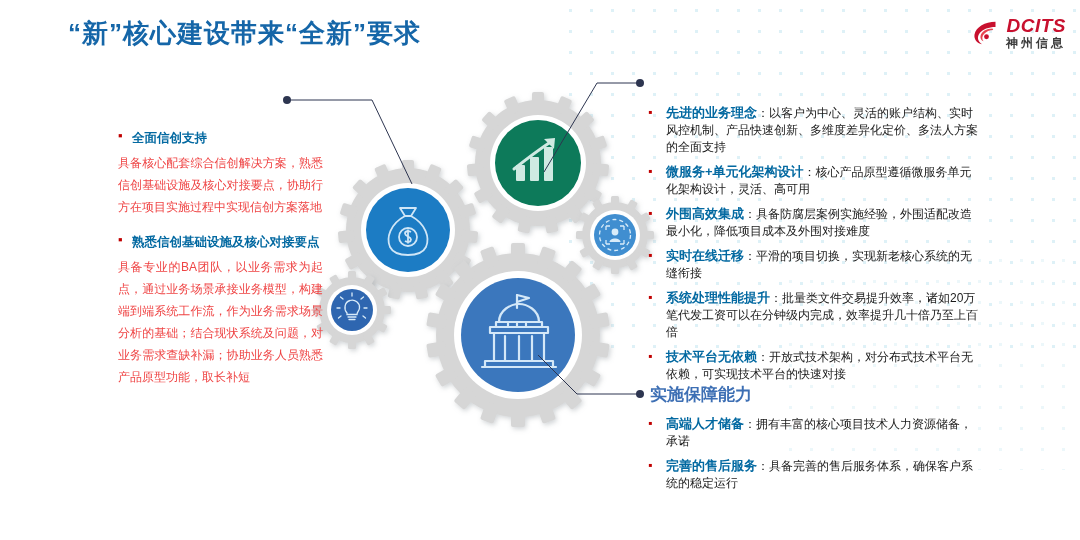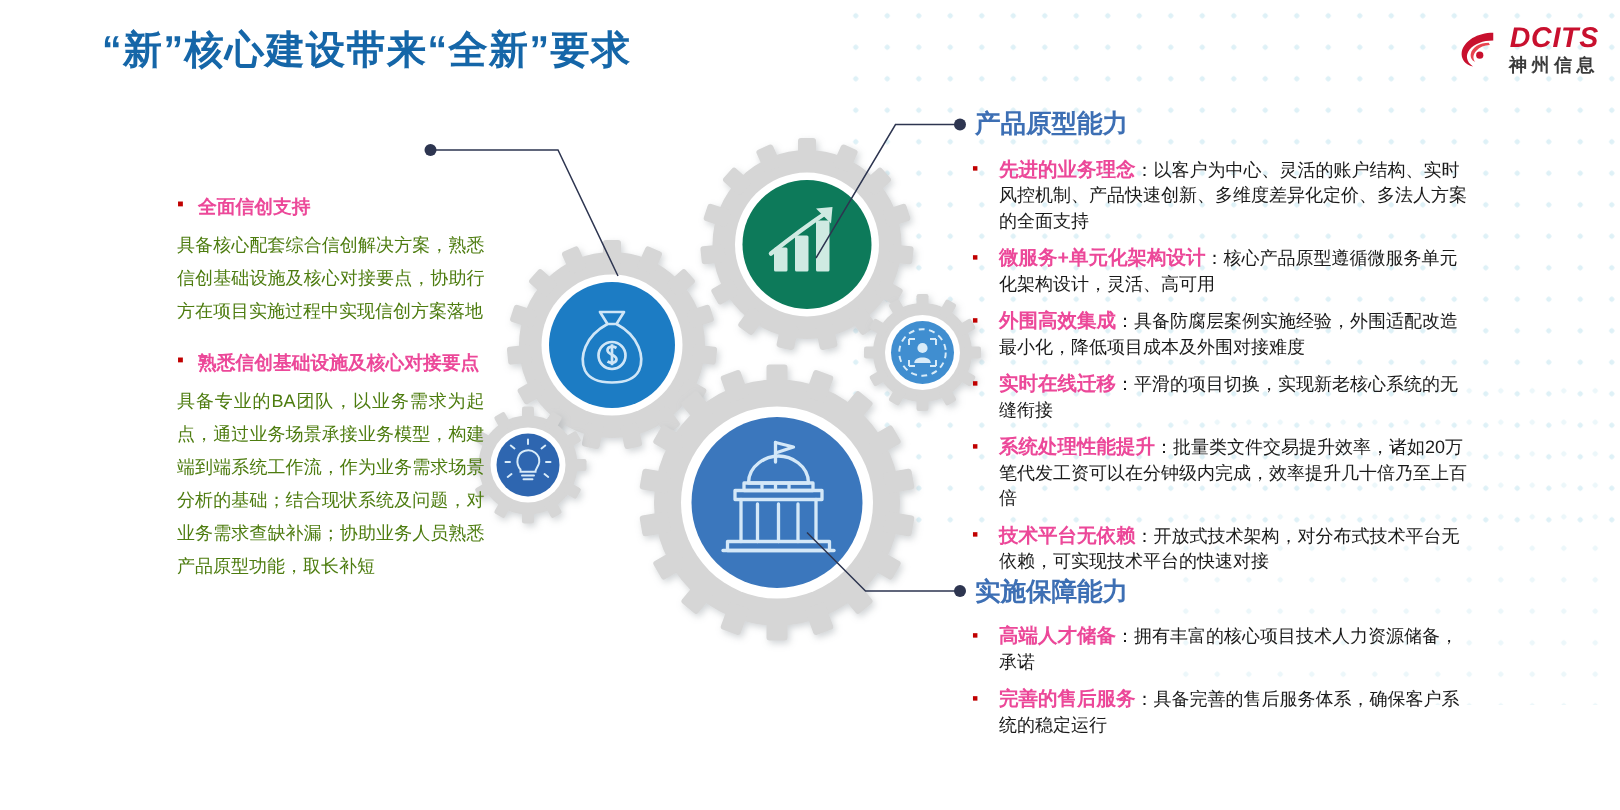--- a/index.html
+++ b/index.html
@@ -79,30 +79,30 @@
   .bullet .dot {
     flex: 0 0 auto;
     width: 14px;
     color: #c00000;
     font-size: 13px;
     line-height: 15px;
     text-align: left;
   }
   .bullet .btxt { flex: 1 1 auto; }
   .lead {
-    color: #ec4899;
+    color: #0369a1;
     font-weight: bold;
   }
   .body-txt { color: #1a1a1a; }
 
   
   #left-col { left: 118px; top: 128px; width: 205px; }
   #left-col .lead { font-size: 12.5px; line-height: 20px; }
   #left-col .para {
-    color: #4d7c0f;
+    color: #ef4444;
     font-size: 12px;
     line-height: 22px;
     margin: 4px 0 0 0;
     text-align: justify;
   }
   #left-col .bullet { margin-bottom: 0; }
   #left-col .blk { margin-bottom: 14px; }
 
   
   .rcol { width: 330px; }
@@ -320,21 +320,20 @@
       <circle cx="287" cy="100" r="4" fill="#2d3550" stroke="none"></circle>
 
       <path d="M640,83 L597,83 L544,172"></path>
       <circle cx="640" cy="83" r="4" fill="#2d3550" stroke="none"></circle>
 
       <path d="M640,394 L577,394 L538,355"></path>
       <circle cx="640" cy="394" r="4" fill="#2d3550" stroke="none"></circle>
     </g>
   </svg>
 
-  <div class="col-head" id="head-pp">产品原型能力</div>
   <div class="col-head" id="head-impl">实施保障能力</div>
 
   <div class="bullet-list" id="left-col">
     <div class="blk">
       <div class="bullet">
         <span class="dot">▪</span>
         <span class="btxt lead">全面信创支持</span>
       </div>
       <p class="para">具备核心配套综合信创解决方案，熟悉信创基础设施及核心对接要点，协助行方在项目实施过程中实现信创方案落地</p>
     </div>

